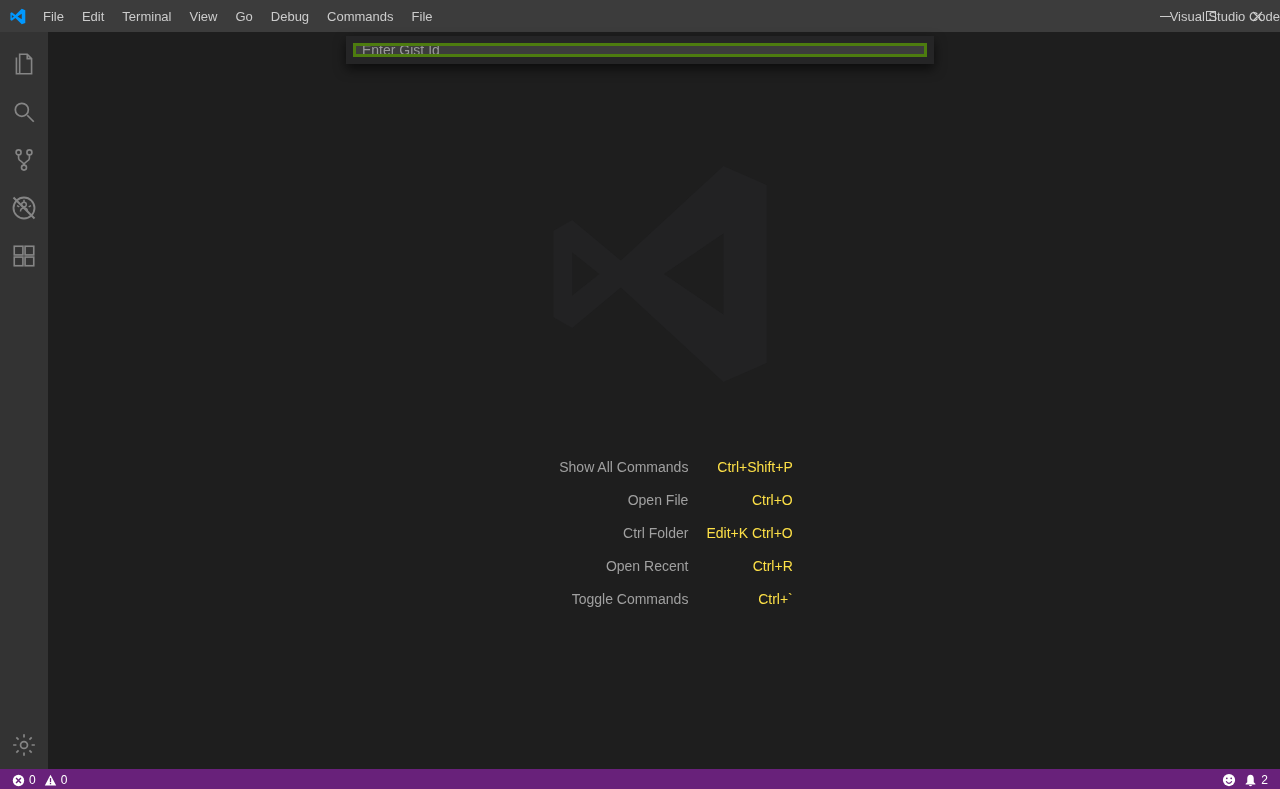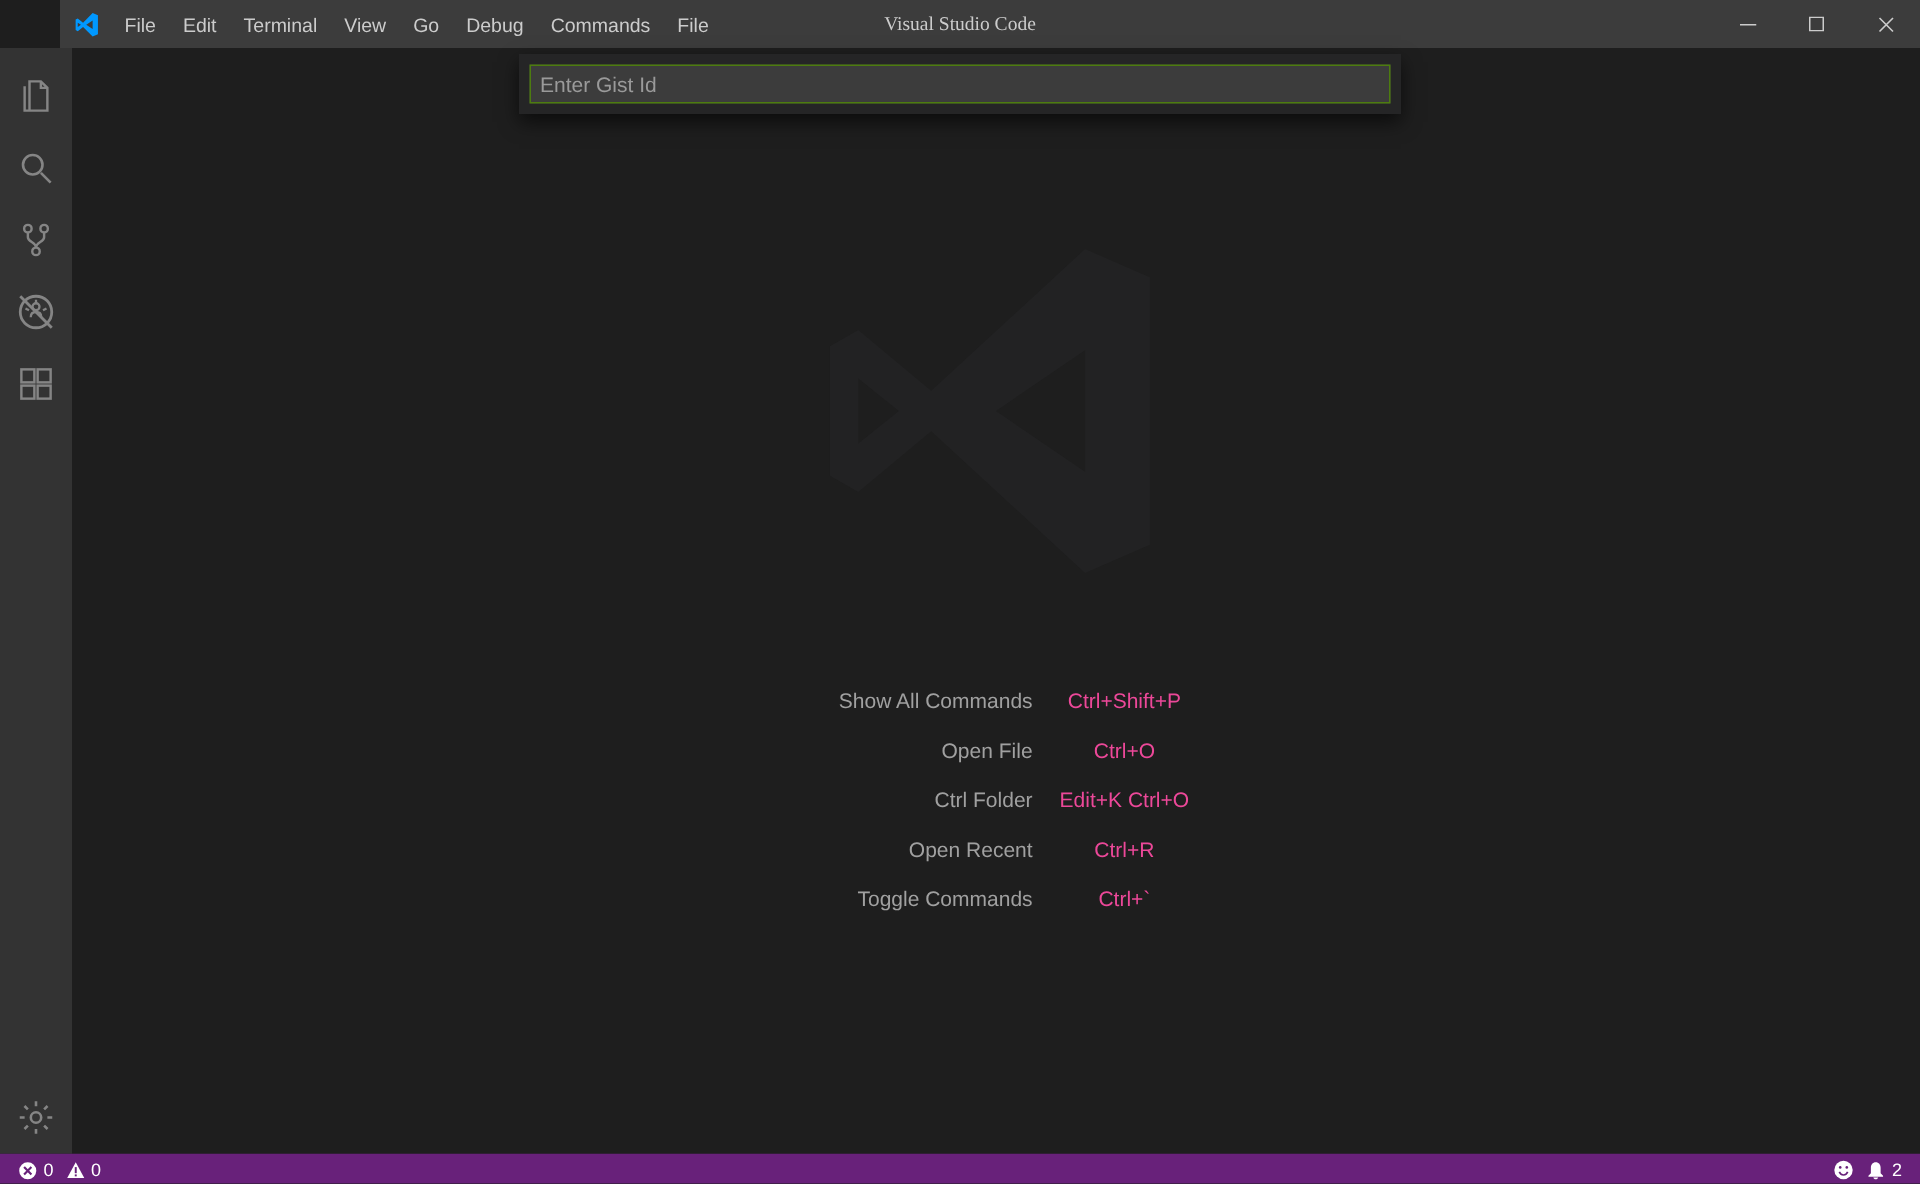--- a/index.html
+++ b/index.html
@@ -14,21 +14,20 @@
     position: relative;
   }
   
   .titlebar {
     height: 32px;
     background: #3c3c3c;
     display: flex;
     align-items: center;
     -webkit-user-select: none;
     user-select: none;
-    margin-left: 40px;
   }
   .titlebar .app-icon {
     width: 34px;
     display: flex;
     justify-content: center;
     align-items: center;
     height: 100%;
   }
   .menu {
     display: flex;
@@ -37,25 +36,24 @@
   .menu-item {
     padding: 0 9px;
     display: flex;
     align-items: center;
     color: #cccccc;
     cursor: default;
   }
   .title-text {
     position: absolute;
     left: 0; right: 0;
-    text-align: center;
+    text-align: right;
     pointer-events: none;
     color: #cccccc;
     font-size: 13px;
-    font-family: Liberation Serif, serif;
   }
   .window-controls {
     margin-left: auto;
     display: flex;
     height: 100%;
   }
   .win-ctrl {
     width: 46px;
     display: flex;
     align-items: center;
@@ -107,40 +105,40 @@
   }
   .shortcut-list {
     display: grid;
     grid-template-columns: auto auto;
     column-gap: 18px;
     row-gap: 17px;
     font-size: 14px;
     color: #a0a0a0;
   }
   .shortcut-label { text-align: right; margin-left: 24px; }
-  .shortcut-key { text-align: center; color: #ec4899; }
+  .shortcut-key { text-align: right; color: #fde047; }
 
   
   .quick-input {
     position: absolute;
     top: 36px;
     left: 50%;
     transform: translateX(-50%);
     width: 588px;
     background: #252526;
     box-shadow: 0 5px 12px rgba(0,0,0,0.6);
     border: 1px solid #00000000;
     z-index: 10;
   }
   .quick-input input {
     width: calc(100% - 12px);
     margin: 6px;
-    height: 26px;
+    height: 14px;
     background: #3c3c3c;
-    border: 1px solid #4d7c0f;
+    border: 3px solid #4d7c0f;
     color: #fef9c3;
     padding: 2px 6px;
     font-size: 14px;
     outline: none;
   }
   .quick-input input::placeholder { color: #9a9a9a; }
   .quick-input .hint {
     padding: 4px 10px 10px 10px;
     color: #b9b9b9;
     font-size: 14px;

